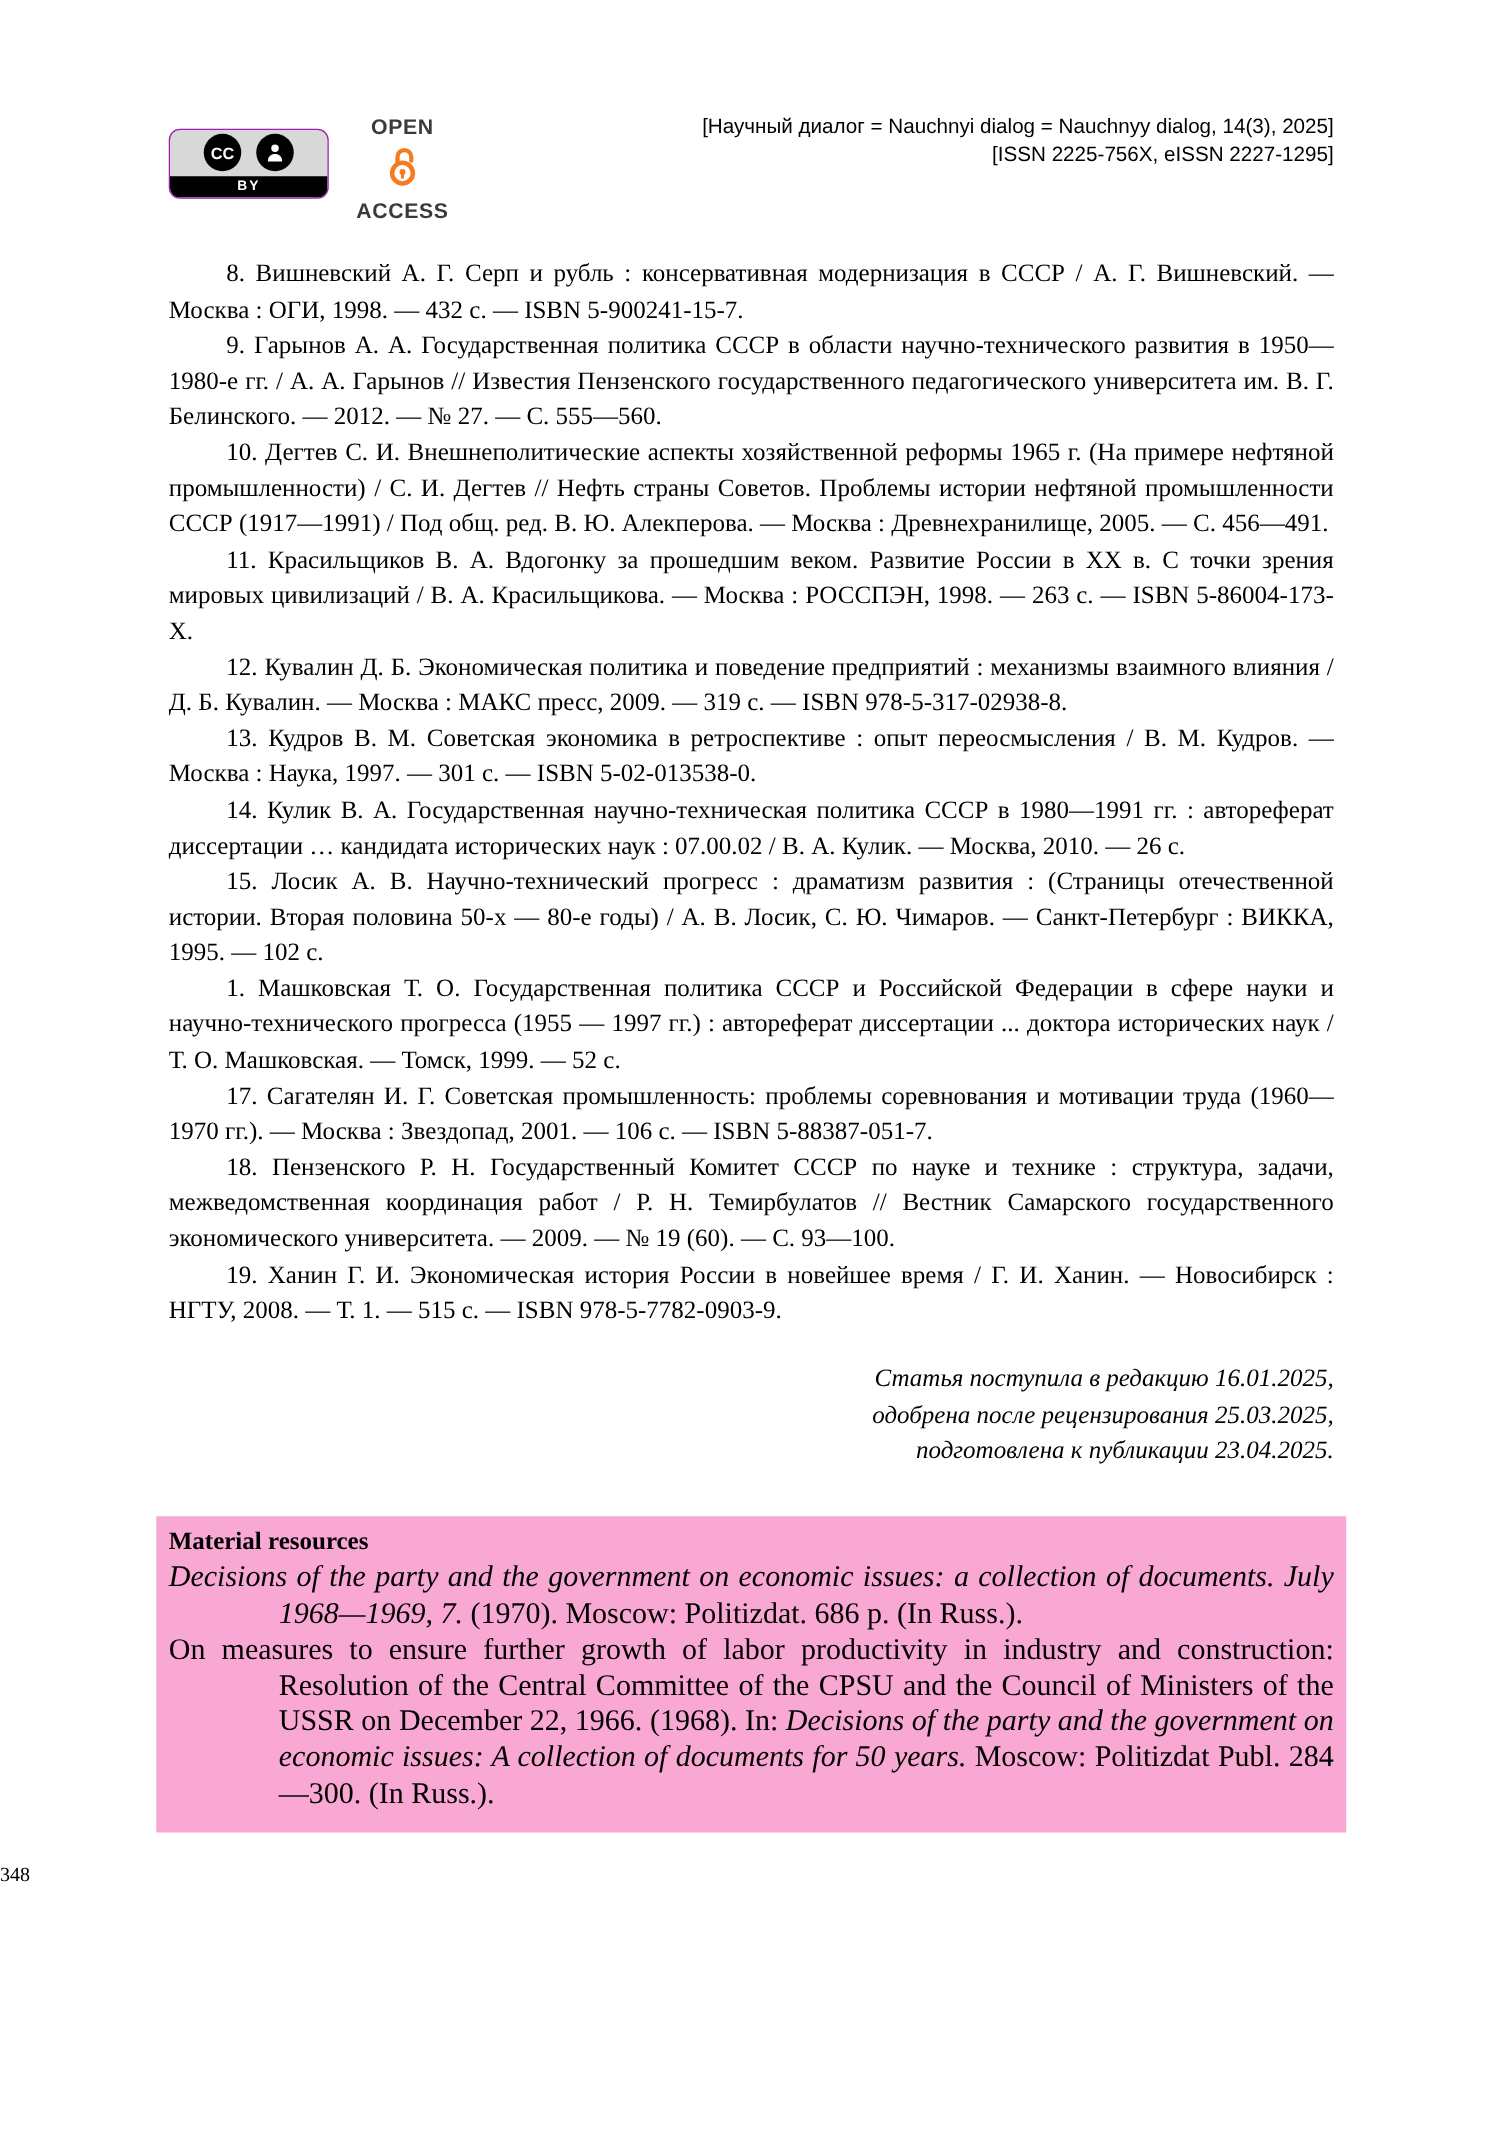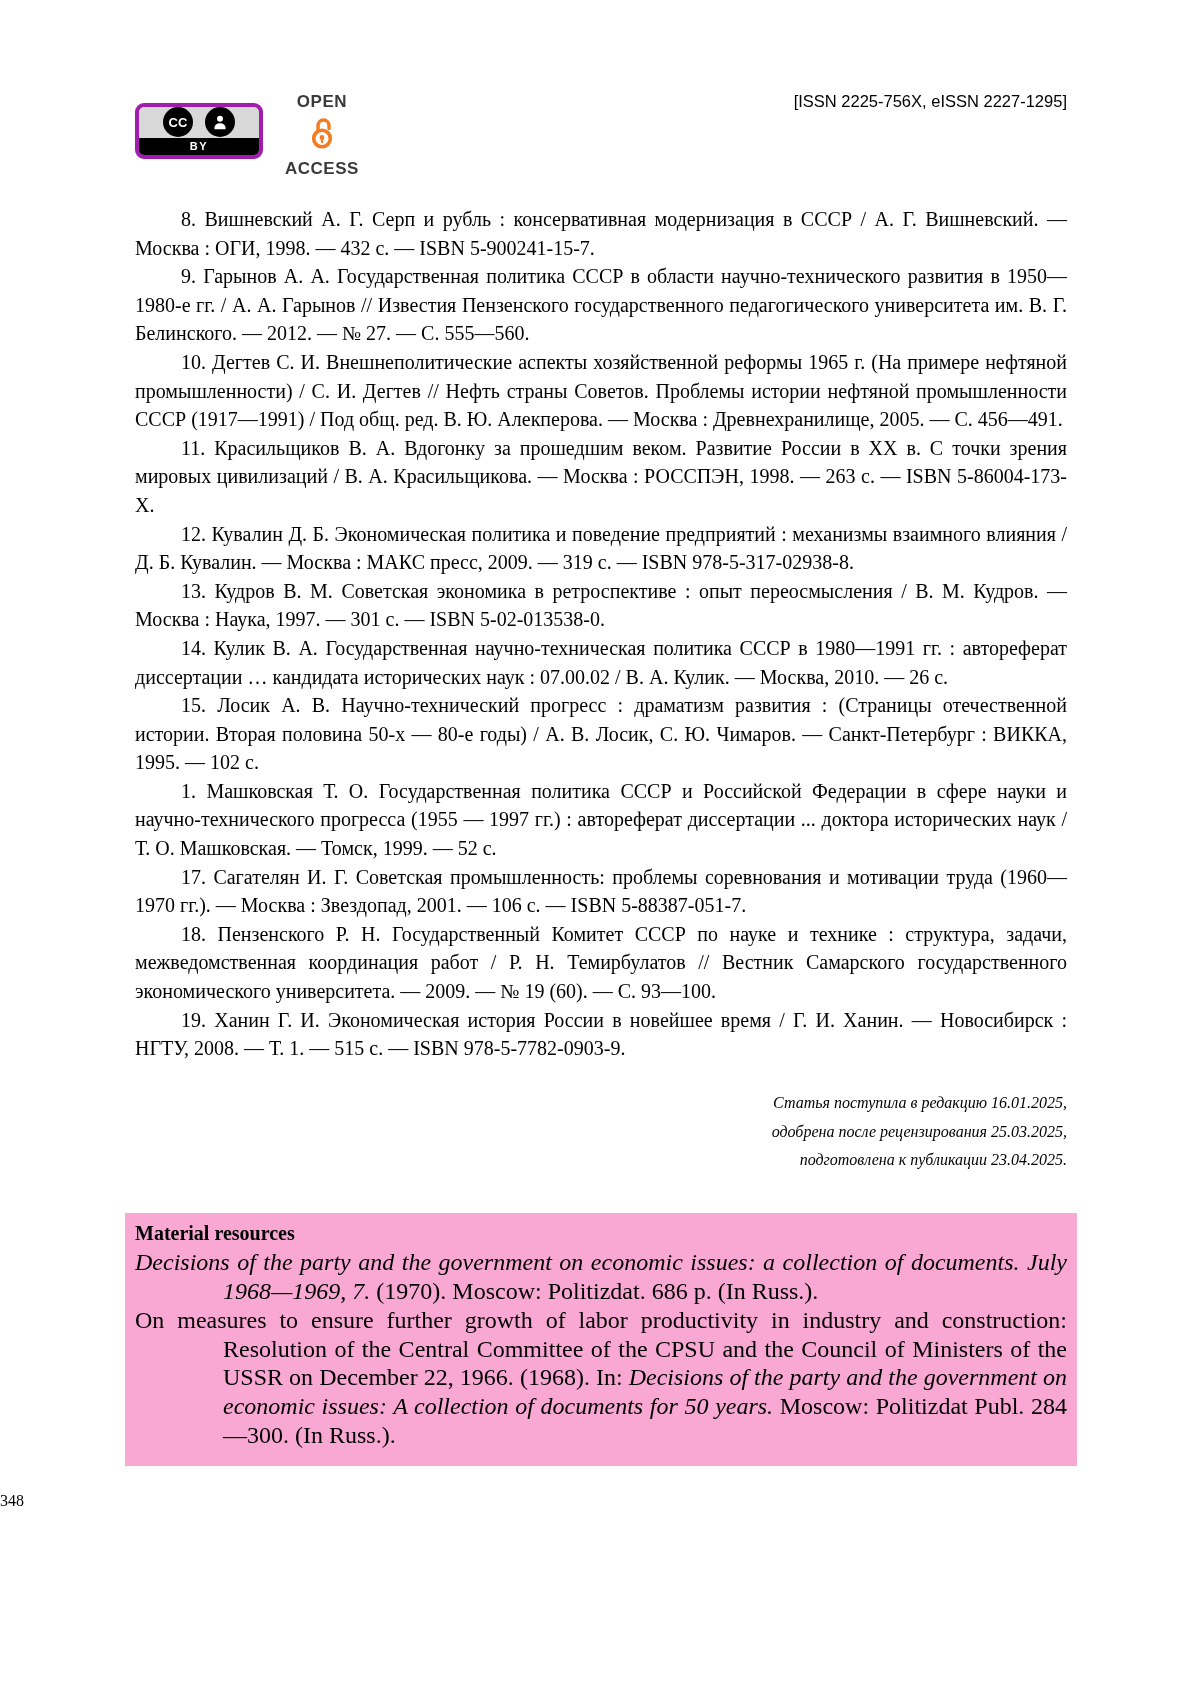--- a/index.html
+++ b/index.html
@@ -7,33 +7,33 @@
   body {
     width: 1200px; height: 1703px; background: #ffffff; color: #000;
     font-family: "Liberation Serif", serif;
     -webkit-font-smoothing: antialiased;
   }
   .page { position: relative; width: 1200px; height: 1703px; overflow: hidden; background: #fff; }
 
   
   .header { display: flex; justify-content: space-between; align-items: flex-start; padding: 82px 133px 0 135px; }
   .badges { display: flex; align-items: center; gap: 22px; }
-  .cc-badge { width: 128px; height: 56px; background: #d8d8d8; border: 4px solid #a21caf; border-radius: 9px; overflow: hidden; display: flex; flex-direction: column; }
+  .cc-badge { width: 128px; height: 56px; background: #d8d8d8; border: 1px solid #a21caf; border-radius: 9px; overflow: hidden; display: flex; flex-direction: column; }
   .cc-top { flex: 1; display: flex; align-items: center; justify-content: center; gap: 12px; }
   .cc-circle { width: 30px; height: 30px; background: #000; border-radius: 50%; display: flex; align-items: center; justify-content: center; color: #fff; font-family: "Liberation Sans", sans-serif; font-weight: bold; font-size: 13px; }
   .cc-bar { height: 17px; background: #000; color: #fff; text-align: center; font-family: "Liberation Sans", sans-serif; font-size: 11px; font-weight: bold; line-height: 17px; letter-spacing: 1.5px; }
   .oa-logo { display: flex; align-items: center; gap: 5px; font-family: "Liberation Sans", sans-serif; font-weight: bold; font-size: 17px; color: #3a3a3a; letter-spacing: 0.5px; padding-top: 10px; flex-direction: column; }
   .journal-info { text-align: right; font-family: "Liberation Sans", sans-serif; font-size: 16.5px; line-height: 23px; color: #000; padding-top: 8px; }
 
   
   .content { width: 932px; margin: 26px 133px 0 135px; hyphens: auto; }
   .ref { margin: 0; font-size: 20px; line-height: 28.6px; text-align: justify; text-indent: 46px; }
   .ref-author { }
 
-  .submission { margin-top: 26px; text-align: right; font-style: italic; font-size: 16px; line-height: 28.8px; }
+  .submission { margin-top: 26px; text-align: right; font-style: italic; font-size: 20px; line-height: 28.8px; }
 
   .material { margin: 38px -10px 0 -10px; background: #f9a8d4; padding: 6px 10px 16px 10px; }
   .mat-heading { margin: 0; font-weight: bold; font-size: 20px; line-height: 29px; }
   .mat-entry { margin: 0; font-size: 24px; line-height: 28.8px; text-align: justify; padding-left: 88px; text-indent: -88px; }
   .italic { font-style: italic; }
 
   .page-number { text-align: left; margin-top: 26px; font-size: 16px; }
 </style>
 </head>
 <body>
@@ -61,20 +61,21 @@
             <path d="M8 13 v-4.5 a5.5 5.5 0 0 1 11 0 v3" fill="none" stroke="#f47b20" stroke-width="3.4" stroke-linecap="round"></path>
             <circle cx="12" cy="21.5" r="8.3" fill="none" stroke="#f47b20" stroke-width="3.6"></circle>
             <circle cx="12" cy="20.5" r="2.4" fill="#f47b20"></circle>
             <rect x="10.8" y="21.5" width="2.4" height="4.5" rx="1" fill="#f47b20"></rect>
           </svg>
         </span>
         <span>ACCESS</span>
       </div>
     </div>
     <div class="journal-info">
+      <div>[Научный диалог = Nauchnyi dialog = Nauchnyy dialog, 14(3), 2025]</div>
       <div>[ISSN 2225-756X, eISSN 2227-1295]</div>
     </div>
   </header>
 
   <main class="content">
 
     <section>
       <p class="ref"><span class="ref-num">8.</span> <span class="ref-author">Вишневский А. Г.</span> <span>Серп и рубль : консервативная модернизация в СССР / А. Г. Вишневский. — Москва : ОГИ, 1998. — 432 с. — ISBN 5-900241-15-7.</span></p>
       <p class="ref"><span class="ref-num">9.</span> <span class="ref-author">Гарынов А. А.</span> <span>Государственная политика СССР в области научно-технического развития в 1950—1980-е гг. / А. А. Гарынов // Известия Пензенского государственного педагогического университета им. В. Г. Белинского. — 2012. — № 27. — С. 555—560.</span></p>
       <p class="ref"><span class="ref-num">10.</span> <span class="ref-author">Дегтев С. И.</span> <span>Внешнеполитические аспекты хозяйственной реформы 1965 г. (На примере нефтяной промышленности) / С. И. Дегтев // Нефть страны Советов. Проблемы истории нефтяной промышленности СССР (1917—1991) / Под общ. ред. В. Ю. Алекперова. — Москва : Древнехранилище, 2005. — С. 456—491.</span></p>

